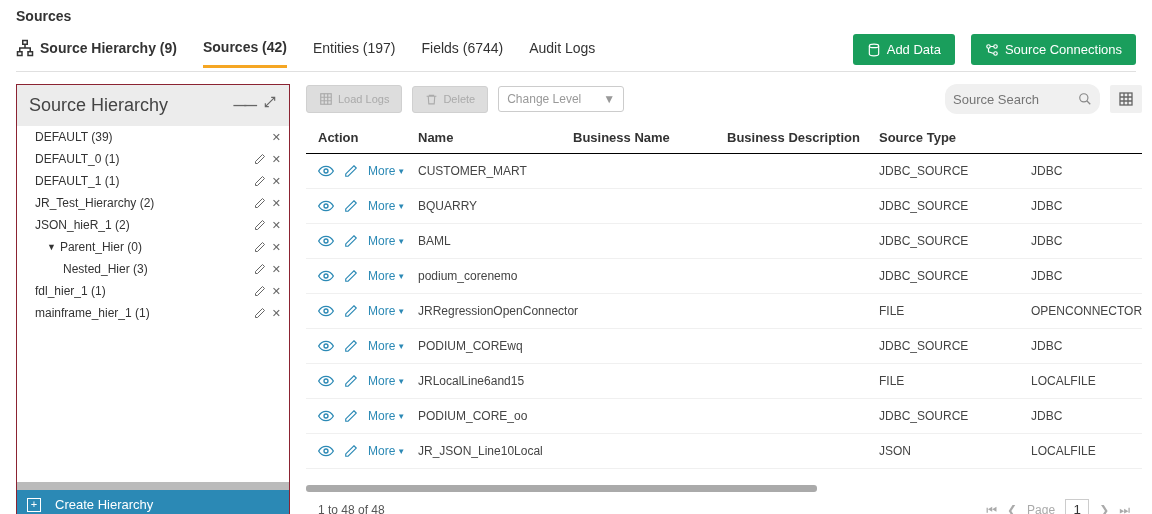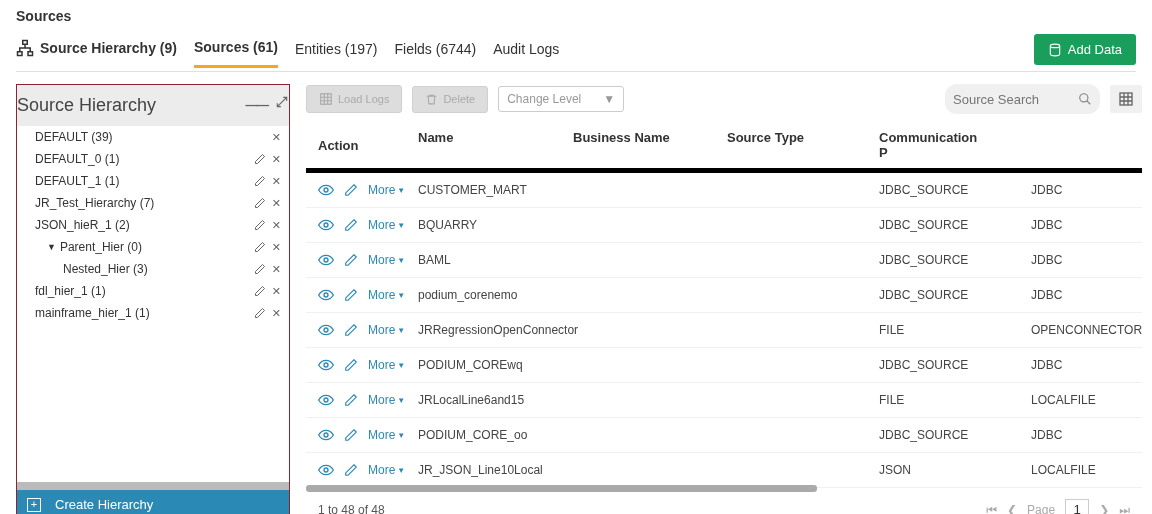--- a/index.html
+++ b/index.html
@@ -1,31 +1,31 @@
 <!DOCTYPE html>
 <html><head>
 <meta charset="utf-8">
 <style>
 * { box-sizing: border-box; margin: 0; padding: 0; }
 body { font-family: Arial, sans-serif; font-size: 13px; color: #333; background: #fff; width: 1152px; height: 514px; overflow: hidden; }
 
 .header { padding: 8px 16px 0; }
 .page-title { font-weight: bold; font-size: 14px; margin-bottom: 10px; }
 .header-row { display: flex; align-items: center; border-bottom: 1px solid #e0e0e0; }
-.tabs { display: flex; align-items: flex-end; gap: 17px; flex: 1; }
+.tabs { display: flex; align-items: center; gap: 26px; flex: 1; }
 .tab-hier { display: flex; align-items: center; gap: 6px; font-weight: bold; font-size: 14px; padding-bottom: 10px; }
 .tab { padding-bottom: 10px; font-size: 14px; cursor: pointer; }
 .tab.active { font-weight: bold; border-bottom: 3px solid #f5a623; margin-bottom: -1px; }
 .header-buttons { display: flex; gap: 16px; padding-bottom: 6px; }
 .btn-green { background: #1a9e5c; color: #fff; border: none; border-radius: 3px; padding: 8px 14px; font-size: 13px; display: flex; align-items: center; gap: 6px; cursor: pointer; }
 
 .main { display: flex; padding: 12px 10px 0 16px; gap: 16px; height: calc(100% - 66px); }
 
 .sidebar { width: 274px; border: 1.5px solid #8b2332; display: flex; flex-direction: column; background: #fff; }
-.sidebar-header { background: #ececec; padding: 10px 0; display: flex; align-items: center; justify-content: space-between; }
+.sidebar-header { background: #ececec; padding: 10px 12px; display: flex; align-items: center; justify-content: space-between; }
 .sidebar-title { font-size: 18px; color: #444; }
 .sidebar-header-icons { display: flex; gap: 8px; color: #666; }
 .tree { flex: 1; overflow: auto; font-size: 12px; position: relative; }
 .tree::after { content:""; position:absolute; bottom:0; left:0; right:0; height:8px; background:#bbb; }
 .tree-item { padding: 4px 8px; display: flex; align-items: center; justify-content: space-between; gap: 48px; }
 .tree-item .label { padding-left: 10px; }
 .tree-item.indent1 .label { padding-left: 22px; display: flex; align-items: center; gap: 4px; }
 .tree-item.indent2 .label { padding-left: 38px; }
 .tree-item .icons { display: flex; gap: 6px; color: #666; }
 .tree-item .caret-filled { font-size: 9px; }
@@ -35,21 +35,21 @@
 .content { flex: 1; display: flex; flex-direction: column; overflow: hidden; }
 .toolbar { display: flex; align-items: center; gap: 10px; margin-bottom: 8px; }
 .btn-gray { background: #ddd; color: #aaa; border: 1px solid #d0d0d0; border-radius: 3px; padding: 6px 12px; font-size: 11px; display: flex; align-items: center; gap: 5px; cursor: default; }
 .level-select { border: 1px solid #ccc; padding: 5px 8px; border-radius: 3px; color: #999; font-size: 12px; display: flex; align-items: center; gap: 22px; }
 .spacer { flex: 1; }
 .search { display: flex; align-items: center; background: #f0f0f0; border-radius: 12px; padding: 0 8px; width: 155px; height: 30px;}
 .search input { border: none; background: transparent; outline: none; font-size: 13px; width: 100%; color:#555;}
 .grid-icon-wrap { background: #f0f0f0; padding: 6px 8px; border-radius: 2px; color:#555;}
 
 .table-wrap { flex: 1; overflow: hidden; position: relative; }
-.thead { display: flex; font-weight: bold; font-size: 13px; padding: 8px 0; border-bottom: 5px solid #000000; }
+.thead { display: flex; font-weight: bold; font-size: 13px; padding: 8px 0; border-bottom: 1px solid #000000; align-items: flex-end; }
 .row { display: flex; font-size: 12px; padding: 9px 0; border-bottom: 1px solid #f0f0f0; align-items: center; color:#444;}
 .c-action { width: 112px; padding-left: 12px; display: flex; align-items: center; gap: 10px; }
 .c-name { width: 155px; }
 .c-bname { width: 154px; }
 .c-bdesc { width: 152px; }
 .c-stype { width: 152px; }
 .c-cproto { width: 100px; }
 .eye-icon, .pen-icon { color: #2b89b5; cursor: pointer; }
 .more { color: #2b89b5; cursor: pointer; display: flex; align-items: center; gap: 2px; font-size: 12px;}
 .tbody { height: 328px; overflow: hidden; position: relative; }
@@ -72,34 +72,45 @@
         <span>
           <svg width="18" height="18" viewBox="0 0 24 24" fill="none" stroke="#333" stroke-width="2">
               <rect x="9" y="2" width="6" height="5"></rect>
               <rect x="2" y="17" width="6" height="5"></rect>
               <rect x="16" y="17" width="6" height="5"></rect>
               <path d="M12 7v5M12 12H5v5M12 12h7v5"></path>
             </svg>
         </span>
         <span>Source Hierarchy (9)</span>
       </div>
-      <div class="tab active">Sources (61)</div>
+      <div class="tab active">Sources (42)</div>
       <div class="tab">Entities (197)</div>
       <div class="tab">Fields (6744)</div>
       <div class="tab">Audit Logs</div>
     </div>
     <div class="header-buttons">
       <button class="btn-green">
         <span>
           <svg width="14" height="14" viewBox="0 0 24 24" fill="none" stroke="#fff" stroke-width="2">
               <ellipse cx="12" cy="5" rx="8" ry="3"></ellipse>
               <path d="M4 5v14c0 1.7 3.6 3 8 3s8-1.3 8-3V5"></path>
             </svg>
         </span>
         <span>Add Data</span>
+      </button>
+      <button class="btn-green">
+        <span>
+          <svg width="14" height="14" viewBox="0 0 24 24" fill="none" stroke="#fff" stroke-width="2">
+              <circle cx="6" cy="6" r="3"></circle>
+              <circle cx="18" cy="18" r="3"></circle>
+              <circle cx="18" cy="6" r="3"></circle>
+              <path d="M9 6h6M6 9v6l9 3"></path>
+            </svg>
+        </span>
+        <span>Source Connections</span>
       </button>
     </div>
   </div>
 </div>
 
 <div class="main">
   <div class="sidebar">
     <div class="sidebar-header">
       <span class="sidebar-title">Source Hierarchy</span>
       <span class="sidebar-header-icons">
@@ -134,21 +145,21 @@
           <span class="icons">
             <span>
               <svg width="12" height="12" viewBox="0 0 24 24" fill="none" stroke="#666" stroke-width="2">
                 <path d="M17 3l4 4L7 21H3v-4z"></path>
               </svg>
             </span>
             <span style="font-size: 11px;">✕</span>
           </span>
         </div>
         <div class="tree-item">
-          <span class="label"><span>JR_Test_Hierarchy (7)</span></span>
+          <span class="label"><span>JR_Test_Hierarchy (2)</span></span>
           <span class="icons">
             <span>
               <svg width="12" height="12" viewBox="0 0 24 24" fill="none" stroke="#666" stroke-width="2">
                 <path d="M17 3l4 4L7 21H3v-4z"></path>
               </svg>
             </span>
             <span style="font-size: 11px;">✕</span>
           </span>
         </div>
         <div class="tree-item">
@@ -255,22 +266,22 @@
             <path d="M3 9h18M3 15h18M9 3v18M15 3v18"></path>
           </svg>
       </div>
     </div>
 
     <div class="table-wrap">
       <div class="thead">
         <div class="c-action">Action</div>
         <div class="c-name">Name</div>
         <div class="c-bname">Business Name</div>
+        <div class="c-bdesc">Business Description</div>
         <div class="c-stype">Source Type</div>
-        <div class="c-cproto">Communication P</div>
       </div>
       <div class="tbody" id="tbody">
         <div class="row">
             <div class="c-action">
               <span class="eye-icon">
                 <svg width="16" height="16" viewBox="0 0 24 24" fill="none" stroke="#2b89b5" stroke-width="2">
                   <path d="M1 12s4-7 11-7 11 7 11 7-4 7-11 7S1 12 1 12z"></path>
                   <circle cx="12" cy="12" r="3"></circle>
                 </svg>
               </span>

